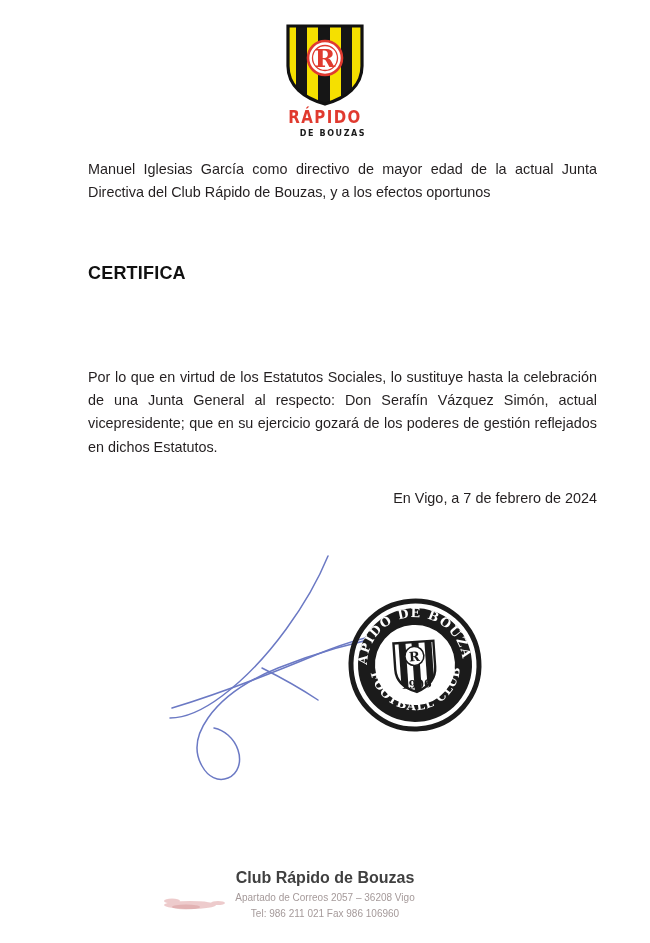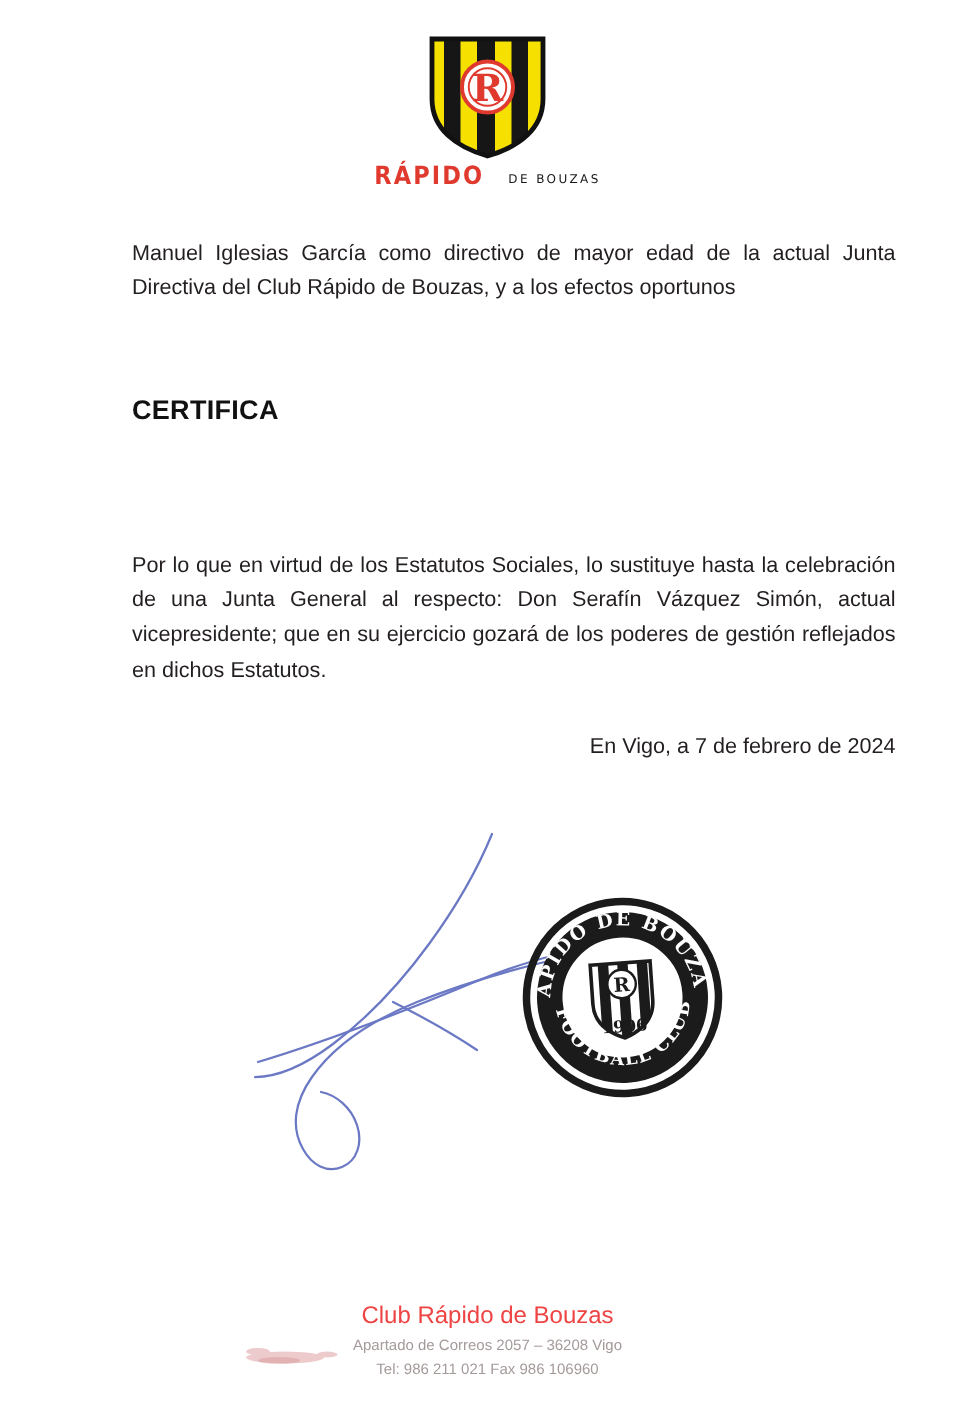--- a/index.html
+++ b/index.html
@@ -36,36 +36,36 @@
   .crest {
     width: 82px;
     height: 84px;
     position: relative;
   }
   .crest svg { display: block; width: 100%; height: 100%; }
 
   .wordmark {
     margin-top: 4px;
     display: flex;
-    flex-direction: row;
+    flex-direction: column;
     align-items: center;
     line-height: 1;
   }
   .wordmark-main {
     font-family: "DejaVu Sans", sans-serif;
     font-weight: bold;
     font-size: 15px;
     letter-spacing: 1.4px;
     color: #e03a2f;
     transform: scaleY(1.12);
   }
   .wordmark-sub {
     margin-top: 5px;
     font-family: "DejaVu Sans", sans-serif;
-    font-weight: normal;
+    font-weight: bold;
     font-size: 8px;
     letter-spacing: 1.6px;
     color: #1a1a1a;
     padding-left: 16px;
   }
 
   
   .doc-body {
     position: absolute;
     left: 88px;
@@ -140,22 +140,23 @@
     position: absolute;
     left: 0;
     right: 0;
     top: 868px;
     text-align: center;
     color: #9a9a9a;
   }
   .footer-title {
     font-size: 16px;
     line-height: 1.25;
-    color: #ef4444;
-    margin: 0;
+    color: #404040;
+    margin: 0;
+    font-weight: bold;
   }
   .footer-line {
     font-size: 10px;
     line-height: 1.55;
     color: #a59a9a;
     margin: 0;
   }
   .footer-line.addr { margin-top: 2px; }
 </style>
 </head>

